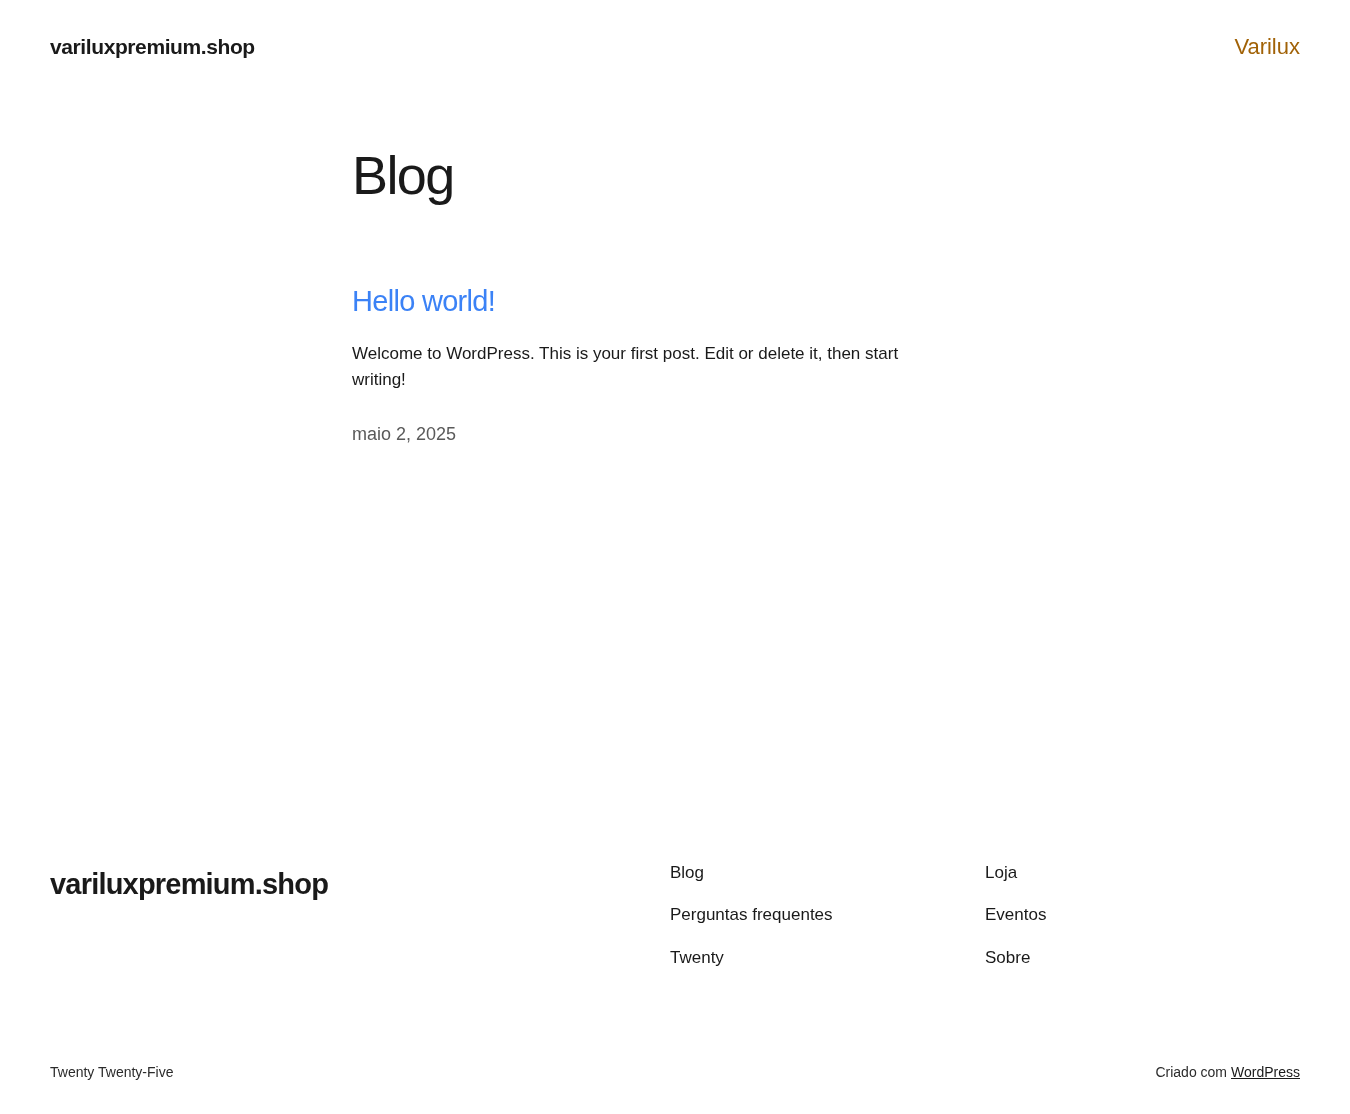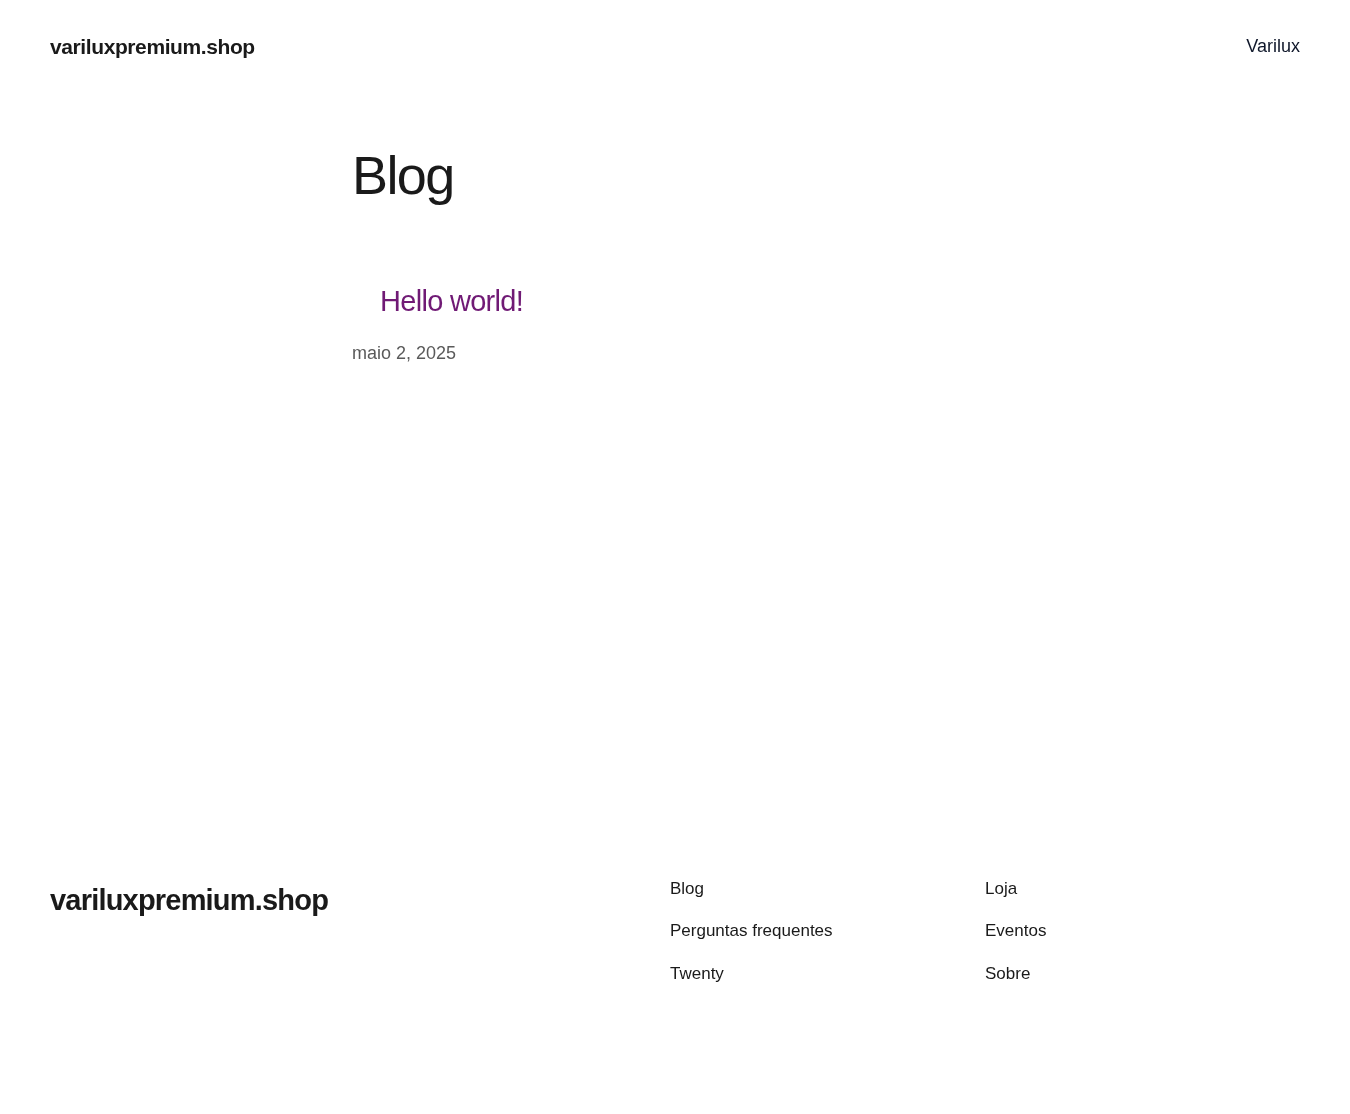--- a/index.html
+++ b/index.html
@@ -34,22 +34,22 @@
     color: #1a1a1a;
     text-decoration: none;
     line-height: 1.2;
   }
   .main-nav {
     display: flex;
     gap: 28px;
     align-items: center;
   }
   .main-nav a {
-    font-size: 18px;
-    color: #0f172a;
+    font-size: 22px;
+    color: #a16207;
     text-decoration: none;
     line-height: 1.2;
   }
 
   
   .site-main {
     padding: 0 50px;
   }
   .content-wrap {
     max-width: 1250px;
@@ -70,23 +70,22 @@
   }
   .post-item { margin-bottom: 48px; }
   .post-title {
     margin: 0 0 22px 0;
     font-size: 29px;
     font-weight: 400;
     letter-spacing: -0.7px;
     line-height: 1.2;
   }
   .post-title a {
-    color: #701a75;
+    color: #3b82f6;
     text-decoration: none;
-    margin-left: 28px;
   }
   .post-excerpt {
     margin: 0 0 28px 0;
     font-size: 17px;
     line-height: 1.55;
     color: #1a1a1a;
     max-width: 548px;
   }
   .post-date {
     font-size: 18px;
@@ -157,20 +156,21 @@
 
 <main class="site-main">
   <div class="content-wrap">
     <h1 class="page-title">Blog</h1>
 
     <div class="post-list">
       <article class="post-item">
         <h2 class="post-title">
           <a href="#">Hello world!</a>
         </h2>
+        <p class="post-excerpt">Welcome to WordPress. This is your first post. Edit or delete it, then start writing!</p>
         <div class="post-date">maio 2, 2025</div>
       </article>
     </div>
   </div>
 </main>
 
 <footer class="site-footer">
   <div class="footer-top">
     <div class="footer-brand">variluxpremium.shop</div>
     <div class="footer-menus">
@@ -179,13 +179,19 @@
         <a href="#">Perguntas frequentes</a>
         <a href="#">Twenty</a>
       </div>
       <div class="footer-col">
         <a href="#">Loja</a>
         <a href="#">Eventos</a>
         <a href="#">Sobre</a>
       </div>
     </div>
   </div>
+  <div class="footer-bottom">
+    <div>Twenty Twenty-Five</div>
+    <div class="credit">
+      <span class="credit-text">Criado com</span><a href="#">WordPress</a>
+    </div>
+  </div>
 </footer>
 
 </body></html>

